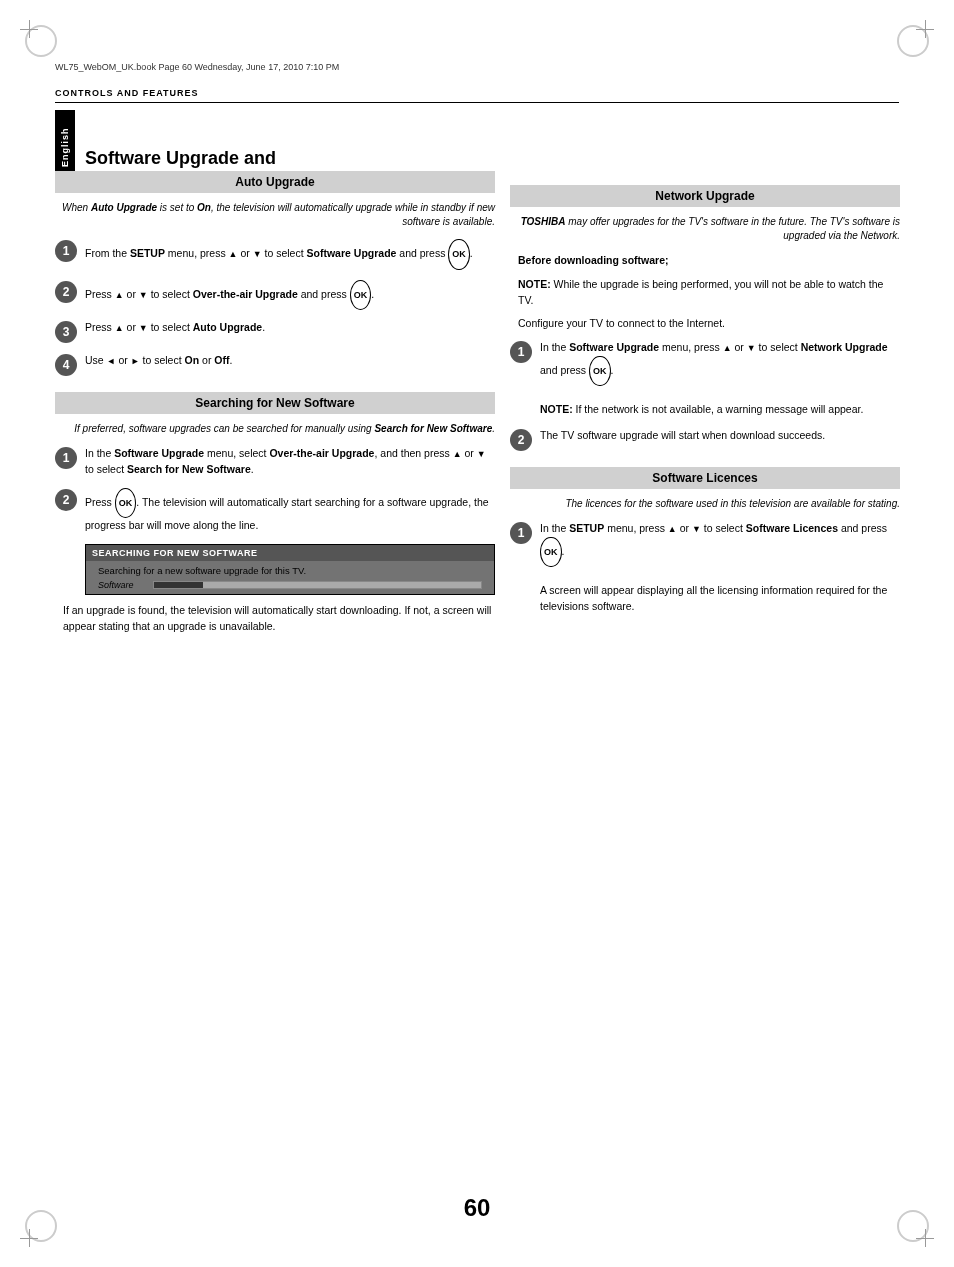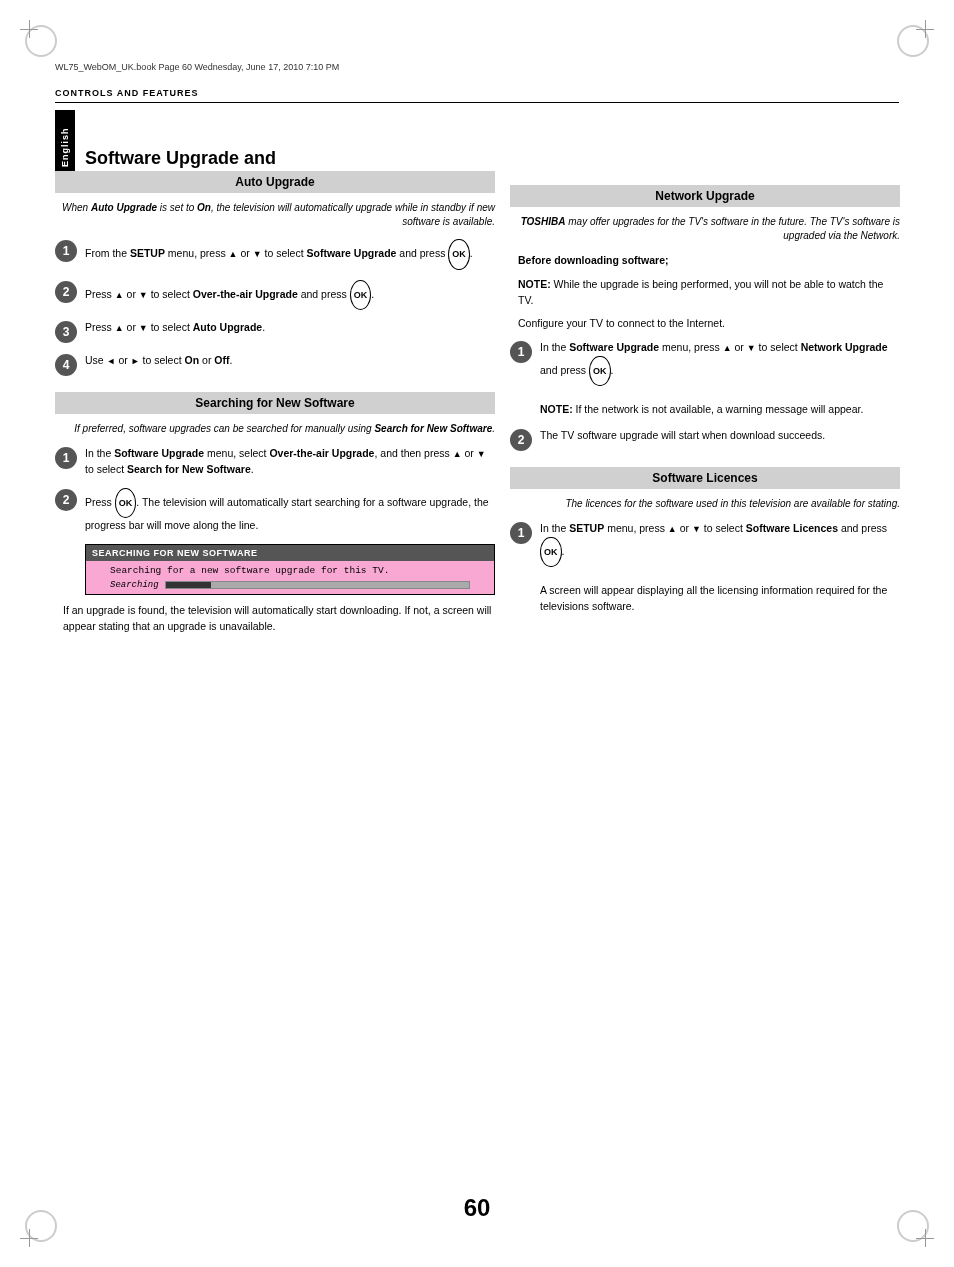--- a/index.html
+++ b/index.html
@@ -180,23 +180,22 @@
     }
     .screen-header {
       background: #555;
       color: #fff;
       padding: 3px 6px;
       font-weight: bold;
       font-size: 9px;
       letter-spacing: 0.5px;
     }
     .screen-body {
-      padding: 4px 24px;
-      background: #f9a8d4;
-      font-family: Liberation Mono, monospace;
+      padding: 4px 12px;
+      background: #737373;
     }
     .screen-body-text {
       font-size: 9.5px;
       margin-bottom: 4px;
     }
     .progress-row {
       display: flex;
       align-items: center;
       font-size: 9px;
     }
@@ -343,21 +342,21 @@
       <div class="step-text">
         Press <span class="ok-circle">OK</span>. The television will automatically start searching for a software upgrade, the progress bar will move along the line.
       </div>
     </div>
 
     <div class="screen-mockup">
       <div class="screen-header">SEARCHING FOR NEW SOFTWARE</div>
       <div class="screen-body">
         <div class="screen-body-text">Searching for a new software upgrade for this TV.</div>
         <div class="progress-row">
-          <span class="progress-label"><i>Searching</i></span>
+          <span class="progress-label"><i>Software</i></span>
           <div class="progress-bar-outer">
             <div class="progress-bar-inner"></div>
           </div>
         </div>
       </div>
     </div>
 
     <p class="note-text">If an upgrade is found, the television will automatically start downloading. If not, a screen will appear stating that an upgrade is unavailable.</p>
   </div>
 

